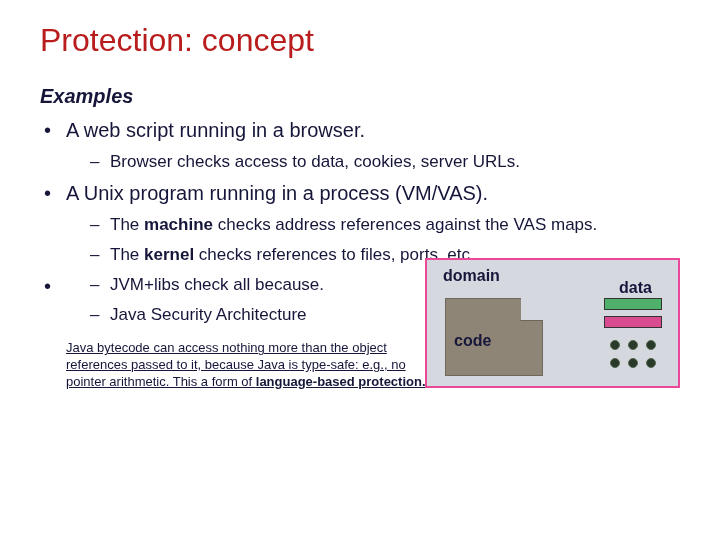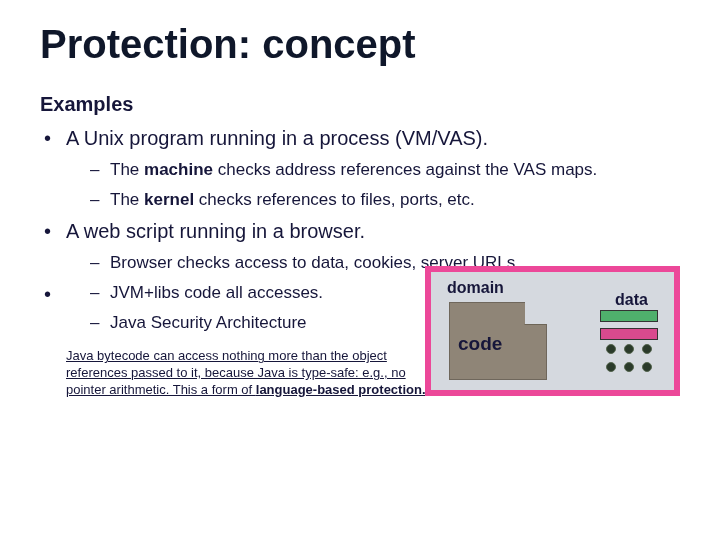--- a/index.html
+++ b/index.html
@@ -13,30 +13,31 @@
     overflow: hidden;
   }
   .slide {
     position: relative;
     width: 720px;
     height: 540px;
     box-sizing: border-box;
     padding: 22px 40px 20px 40px;
   }
   .title {
-    font-size: 40px;
-    font-weight: bold;
-    color: #0f172a;
+    font-size: 32px;
+    font-weight: normal;
+    color: #b91c1c;
     margin: 0 0 26px 0;
   }
   .subtitle {
     font-size: 20px;
     font-weight: bold;
     color: #16163a;
     margin: 0 0 10px 0;
+    font-style: italic;
   }
   ul.b1 {
     list-style: none;
     padding: 0;
     margin: 0;
   }
   ul.b1 > li {
     position: relative;
     padding-left: 26px;
     font-size: 20px;
@@ -83,21 +84,21 @@
   }
   .row-last {
     position: relative;
   }
   .diagram {
     position: absolute;
     right: 0;
     bottom: 2px;
     width: 255px;
     height: 130px;
-    border: 6px solid #ec4899;
+    border: 2px solid #ec4899;
     background: #d5d9df;
     box-sizing: border-box;
   }
   .diag-label {
     position: absolute;
     font-size: 16px;
     font-weight: bold;
     color: #16163a;
   }
   .domain-label { top: 6px; left: 16px; }
@@ -123,21 +124,21 @@
     content: "";
     position: absolute;
     top: -1px; right: -1px;
     width: 22px; height: 22px;
     background: #d5d9df;
   }
   .code-label {
     position: absolute;
     left: 27px;
     bottom: 35px;
-    font-size: 19px;
+    font-size: 16px;
     font-weight: bold;
     color: #16163a;
   }
   .bar {
     position: absolute;
     right: 16px;
     width: 56px;
     height: 10px;
     border: 1px solid #333;
   }
@@ -167,44 +168,44 @@
 </head>
 <body>
 
 <div class="slide">
 
   <h1 class="title">Protection: concept</h1>
 
   <div class="subtitle">Examples</div>
 
   <ul class="b1">
+
+    <li>
+      <span>A web script running in a browser.</span>
+      <ul class="b2">
+        <li>Browser checks access to data, cookies, server URLs.</li>
+      </ul>
+    </li>
 
     <li>
       <span>A Unix program running in a process (VM/VAS).</span>
       <ul class="b2">
         <li>
           <span>The </span><span class="bold">machine</span><span> checks address references against the VAS maps.</span>
         </li>
         <li>
           <span>The </span><span class="bold">kernel</span><span> checks references to files, ports, etc.</span>
         </li>
       </ul>
     </li>
 
     <li>
-      <span>A web script running in a browser.</span>
-      <ul class="b2">
-        <li>Browser checks access to data, cookies, server URLs.</li>
-      </ul>
-    </li>
-
-    <li>
       <div class="row-last">
         <ul class="b2">
-          <li>JVM+libs code all accesses.</li>
+          <li>JVM+libs check all because.</li>
           <li>Java Security Architecture</li>
         </ul>
 
         <div class="note">
           <span>Java bytecode can access nothing more than the object references passed to it, because Java is type-safe: e.g., no pointer arithmetic. This a form of </span><span class="bold">language-based protection.</span>
         </div>
 
         <div class="diagram">
           <div class="diag-label domain-label">domain</div>
           <div class="diag-label data-label">data</div>

